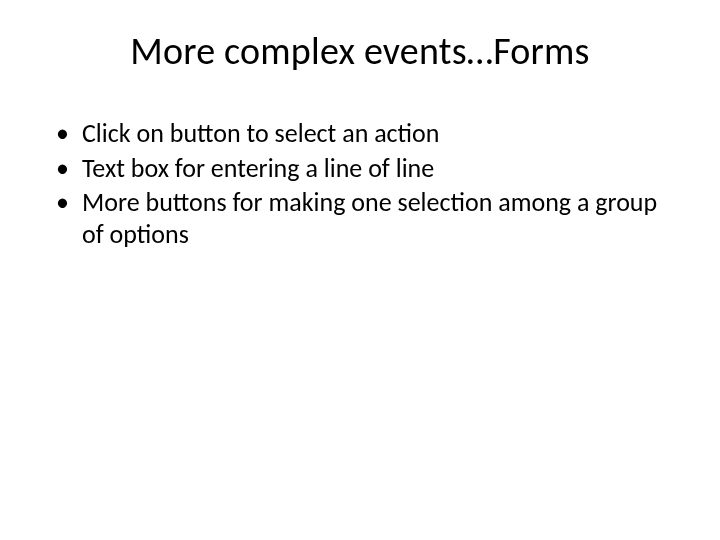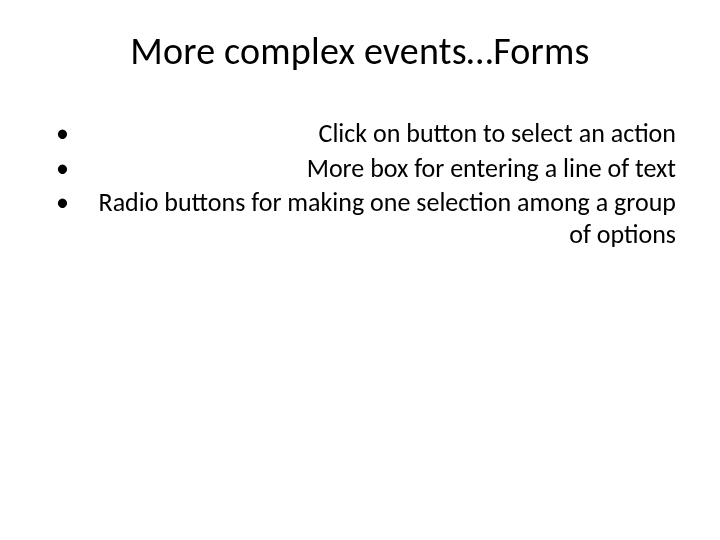--- a/index.html
+++ b/index.html
@@ -19,21 +19,20 @@
     .title {
       font-size: 38px;
       font-weight: 400;
       text-align: center;
       margin-bottom: 44px;
       letter-spacing: 0.2px;
     }
     .bullets {
       list-style: none;
       padding-left: 12px;
-      text-align: right;
     }
     .bullets li {
       font-size: 26px;
       line-height: 1.22;
       margin-bottom: 3px;
       padding-left: 26px;
       position: relative;
     }
     .bullets li::before {
       content: "•";
@@ -43,16 +42,16 @@
       font-size: 26px;
     }
   </style>
 </head>
 <body>
 
 <div class="slide">
   <h1 class="title">More complex events…Forms</h1>
   <ul class="bullets">
     <li>Click on button to select an action</li>
-    <li>More box for entering a line of text</li>
-    <li>Radio buttons for making one selection among a group of options</li>
+    <li>Text box for entering a line of line</li>
+    <li>More buttons for making one selection among a group of options</li>
   </ul>
 </div>
 
 </body></html>

